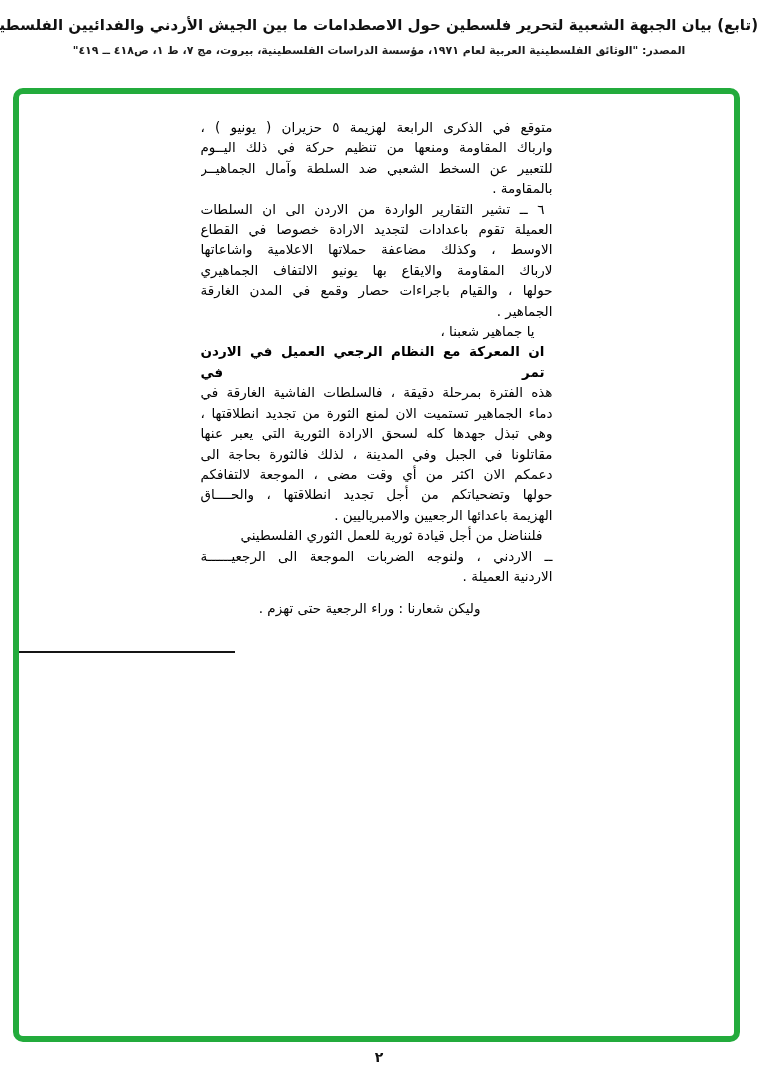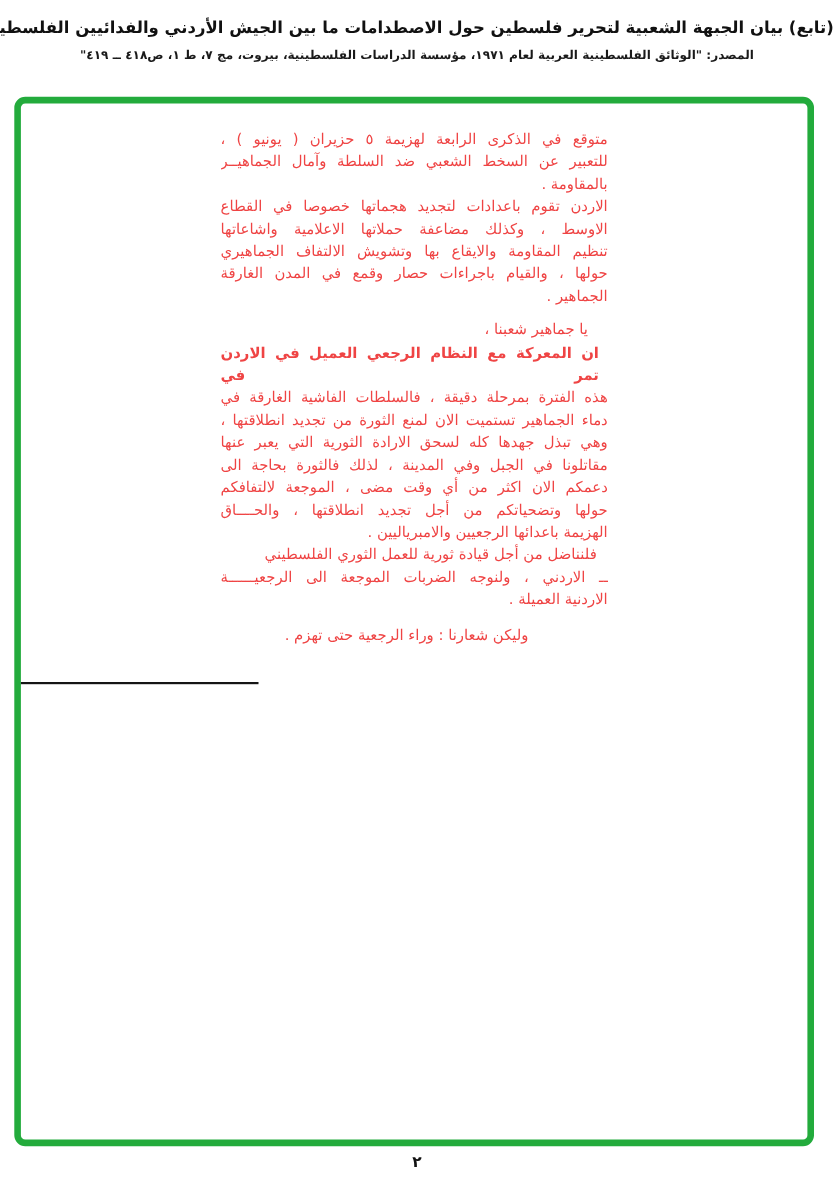--- a/index.html
+++ b/index.html
@@ -51,21 +51,21 @@
     border: 6px solid #23ab3c;
     border-radius: 10px;
     background: #ffffff;
   }
 
   
   .doc-body {
     width: 352px;
     margin: 23px auto 0 auto;
     direction: rtl;
-    color: #ef4444;
+    color: #000000;
     font-size: 13.5px;
     line-height: 20.4px;
   }
   .line {
     direction: rtl;
     overflow: hidden;
   }
   .line.fill {
     text-align: justify;
     text-align-last: justify;
@@ -100,28 +100,30 @@
 
 <div class="doc-header">
   <div class="doc-title">(تابع) بيان الجبهة الشعبية لتحرير فلسطين حول الاصطدامات ما بين الجيش الأردني والفدائيين الفلسطينيين</div>
   <div class="doc-source">المصدر: "الوثائق الفلسطينية العربية لعام ١٩٧١، مؤسسة الدراسات الفلسطينية، بيروت، مج ٧، ط ١، ص٤١٨ ــ ٤١٩"</div>
 </div>
 
 <div class="doc-frame" style="border-color: rgb(35, 171, 60);">
   <div class="doc-body">
 
   <div class="line fill">متوقع في الذكرى الرابعة لهزيمة ٥ حزيران ( يونيو ) ،</div>
+      <div class="line fill">وارباك المقاومة ومنعها من تنظيم حركة في ذلك اليــوم</div>
       <div class="line fill">للتعبير عن السخط الشعبي ضد السلطة وآمال الجماهيــر</div>
       <div class="line last">بالمقاومة .</div>
-      <div class="line fill">الاردن تقوم باعدادات لتجديد هجماتها خصوصا في القطاع</div>
+      <div class="line fill" style="padding-right: 8px;">٦ ــ تشير التقارير الواردة من الاردن الى ان السلطات</div>
+      <div class="line fill">العميلة تقوم باعدادات لتجديد الارادة خصوصا في القطاع</div>
       <div class="line fill">الاوسط ، وكذلك مضاعفة حملاتها الاعلامية واشاعاتها</div>
-      <div class="line fill">تنظيم المقاومة والايقاع بها وتشويش الالتفاف الجماهيري</div>
+      <div class="line fill">لارباك المقاومة والايقاع بها يونيو الالتفاف الجماهيري</div>
       <div class="line fill">حولها ، والقيام باجراءات حصار وقمع في المدن الغارقة</div>
       <div class="line last">الجماهير .</div>
-      <div class="line last" style="padding-right: 18px; margin-top: 10px;">يا جماهير شعبنا ،</div>
+      <div class="line last" style="padding-right: 18px;">يا جماهير شعبنا ،</div>
       <div class="line fill" style="padding-right: 8px; font-weight: bold;">ان المعركة مع النظام الرجعي العميل في الاردن تمر في</div>
       <div class="line fill">هذه الفترة بمرحلة دقيقة ، فالسلطات الفاشية الغارقة في</div>
       <div class="line fill">دماء الجماهير تستميت الان لمنع الثورة من تجديد انطلاقتها ،</div>
       <div class="line fill">وهي تبذل جهدها كله لسحق الارادة الثورية التي يعبر عنها</div>
       <div class="line fill">مقاتلونا في الجبل وفي المدينة ، لذلك فالثورة بحاجة الى</div>
       <div class="line fill">دعمكم الان اكثر من أي وقت مضى ، الموجعة لالتفافكم</div>
       <div class="line fill">حولها وتضحياتكم من أجل تجديد انطلاقتها ، والحــــاق</div>
       <div class="line last">الهزيمة باعدائها الرجعيين والامبرياليين .</div>
       <div class="line fill" style="padding-right: 10px; margin-left: 40px;">فلنناضل من أجل قيادة ثورية للعمل الثوري الفلسطيني</div>
       <div class="line fill">ــ الاردني ، ولنوجه الضربات الموجعة الى الرجعيــــــة</div>

